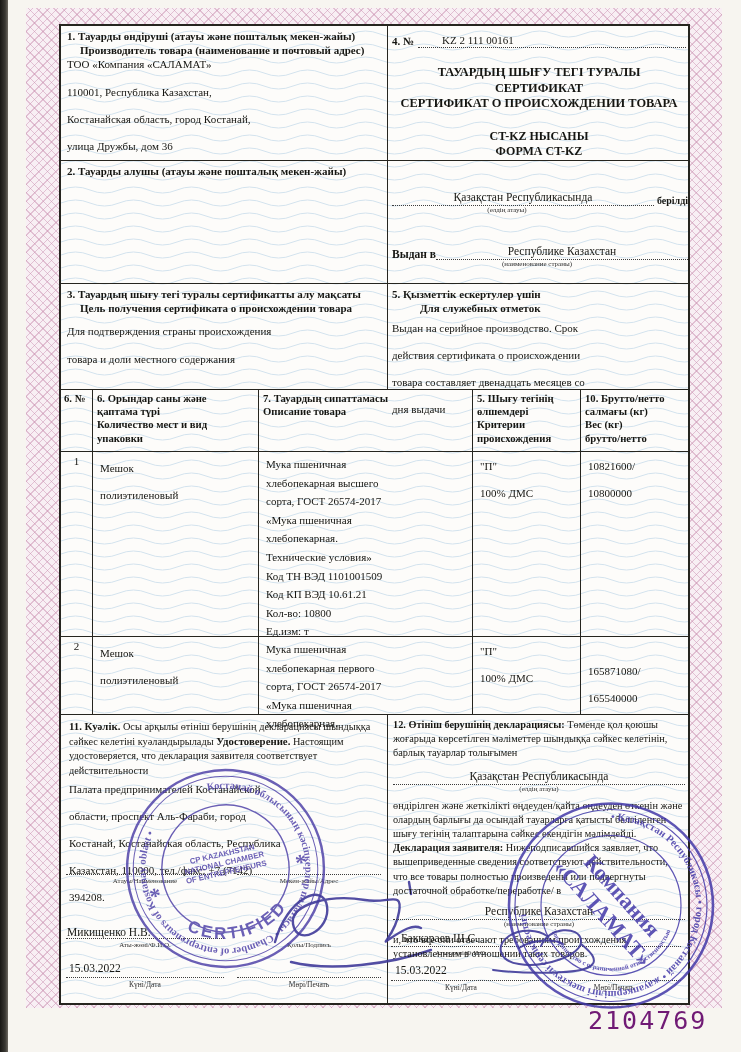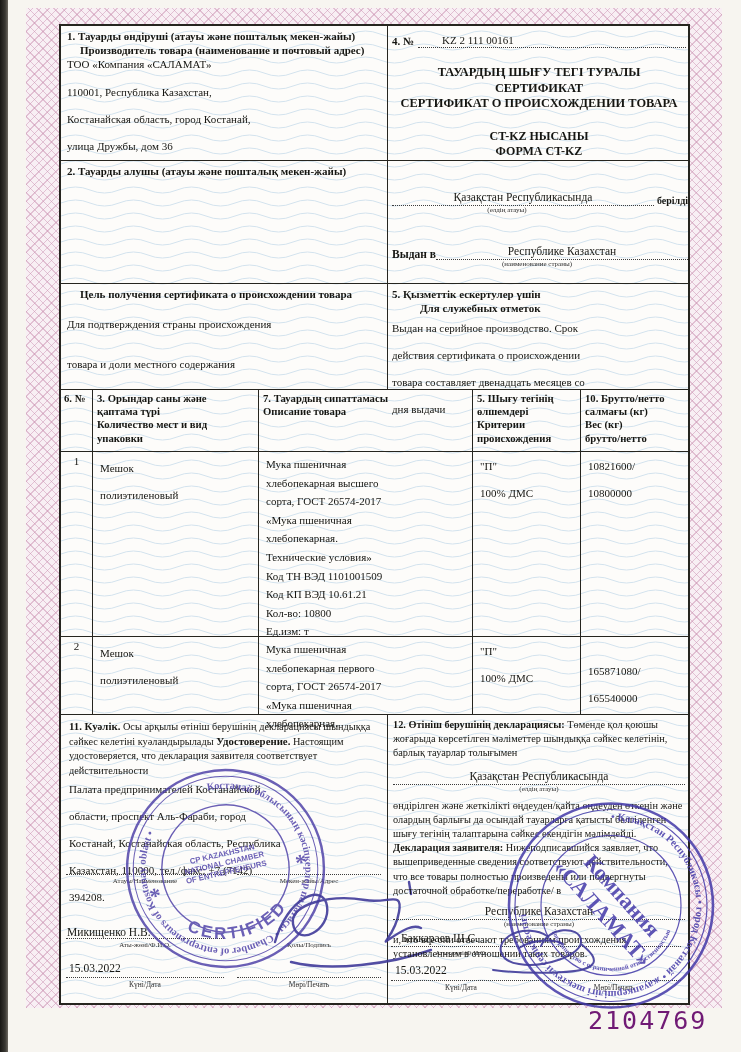--- a/index.html
+++ b/index.html
@@ -16,21 +16,21 @@
         background:#fdfcfa;border:2px solid #26251f;overflow:visible;}
   .waves{position:absolute;left:0;top:0;width:100%;height:100%;pointer-events:none;}
   .hline{position:absolute;left:0;right:0;border-top:1.5px solid #26251f;}
   .vline{position:absolute;border-left:1.5px solid #26251f;}
   .abs{position:absolute;}
   .lbl{font-weight:bold;font-size:11px;line-height:13.5px;}
   .ind{margin-left:13px;}
   .val{font-size:11px;}
   .pre{white-space:pre-line;}
   .sp27{line-height:27px;}
-  .sp28{line-height:40px;}
+  .sp28{line-height:28px;}
   .sp18{line-height:18.6px;}
   .hint{font-size:7px;color:#2e2e2e;text-align:center;line-height:9px;}
   .dotu{border-bottom:1.6px dotted #3c3c3c;}
   .title{font-weight:bold;font-size:12.4px;text-align:center;line-height:15.5px;}
   .form{font-weight:bold;font-size:12px;text-align:center;line-height:15px;}
   .hcell{position:absolute;box-sizing:border-box;padding:3px 4px 0 5px;font-weight:bold;font-size:10.7px;line-height:13.2px;white-space:pre-line;}
   .dcell{position:absolute;box-sizing:border-box;padding:4px 4px 0 8px;font-size:11px;}
   .numcell{text-align:center;padding-left:0;padding-right:0;}
   .small{font-size:10.3px;line-height:14.2px;}
   .flex{display:flex;align-items:flex-end;}
@@ -103,36 +103,37 @@
       </div>
       <div class="hint" style="width:230px">(елдің атауы)</div>
       <div class="flex" style="margin-top:26px">
         <span class="b" style="font-size:11.5px;white-space:nowrap">Выдан в</span>
         <span class="grow dotu center"><span class="val" style="font-size:11.5px">Республике Казахстан</span></span>
       </div>
       <div class="hint" style="margin-left:60px;width:170px">(наименование страны)</div>
     </div>
 
     <div class="abs" style="left:6px;top:262px;width:314px">
+      <div class="lbl"><span>3.</span> <span>Тауардың шығу тегі туралы сертификатты алу мақсаты</span></div>
       <div class="lbl ind">Цель получения сертификата о происхождении товара</div>
       <div class="val pre sp28" style="margin-top:2px">Для подтверждения страны происхождения
 товара и доли местного содержания</div>
     </div>
 
     <div class="abs" style="left:331px;top:262px;width:294px">
       <div class="lbl"><span>5.</span> <span>Қызметтік ескертулер үшін</span></div>
       <div class="lbl" style="margin-left:28px">Для служебных отметок</div>
       <div class="val pre sp27" style="margin-top:0">Выдан на серийное производство. Срок
 действия сертификата о происхождении
 товара составляет двенадцать месяцев со
 дня выдачи</div>
     </div>
 
     <div class="hcell" style="left:0;top:363px;width:31px;padding-left:3px">6. №</div>
-    <div class="hcell" style="left:31px;top:363px;width:166px">3. Орындар саны және
+    <div class="hcell" style="left:31px;top:363px;width:166px">6. Орындар саны және
 қаптама түрі
 Количество мест и вид
 упаковки</div>
     <div class="hcell" style="left:197px;top:363px;width:214px">7. Тауардың сипаттамасы
 Описание товара</div>
     <div class="hcell" style="left:411px;top:363px;width:108px">5. Шығу тегінің
 өлшемдері
 Критерии
 происхождения</div>
     <div class="hcell" style="left:519px;top:363px;width:108px">10. Брутто/нетто

